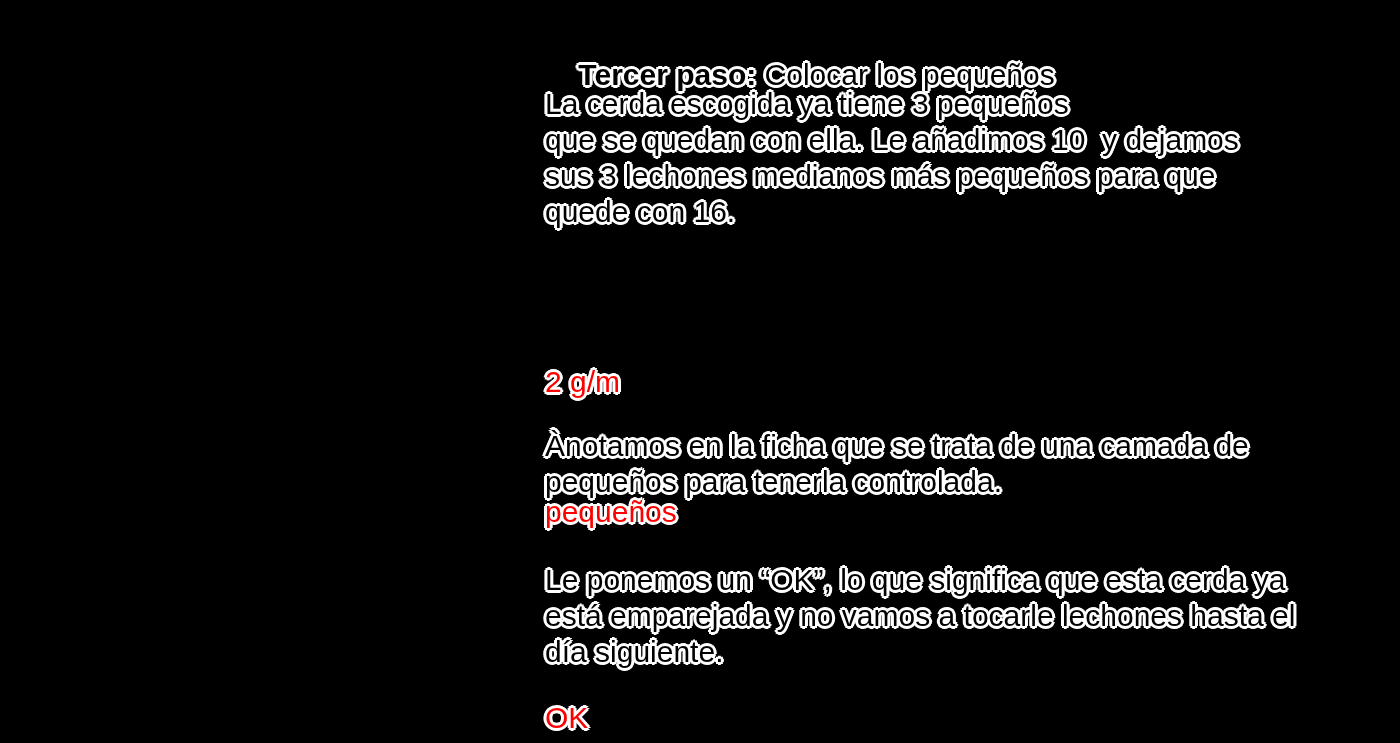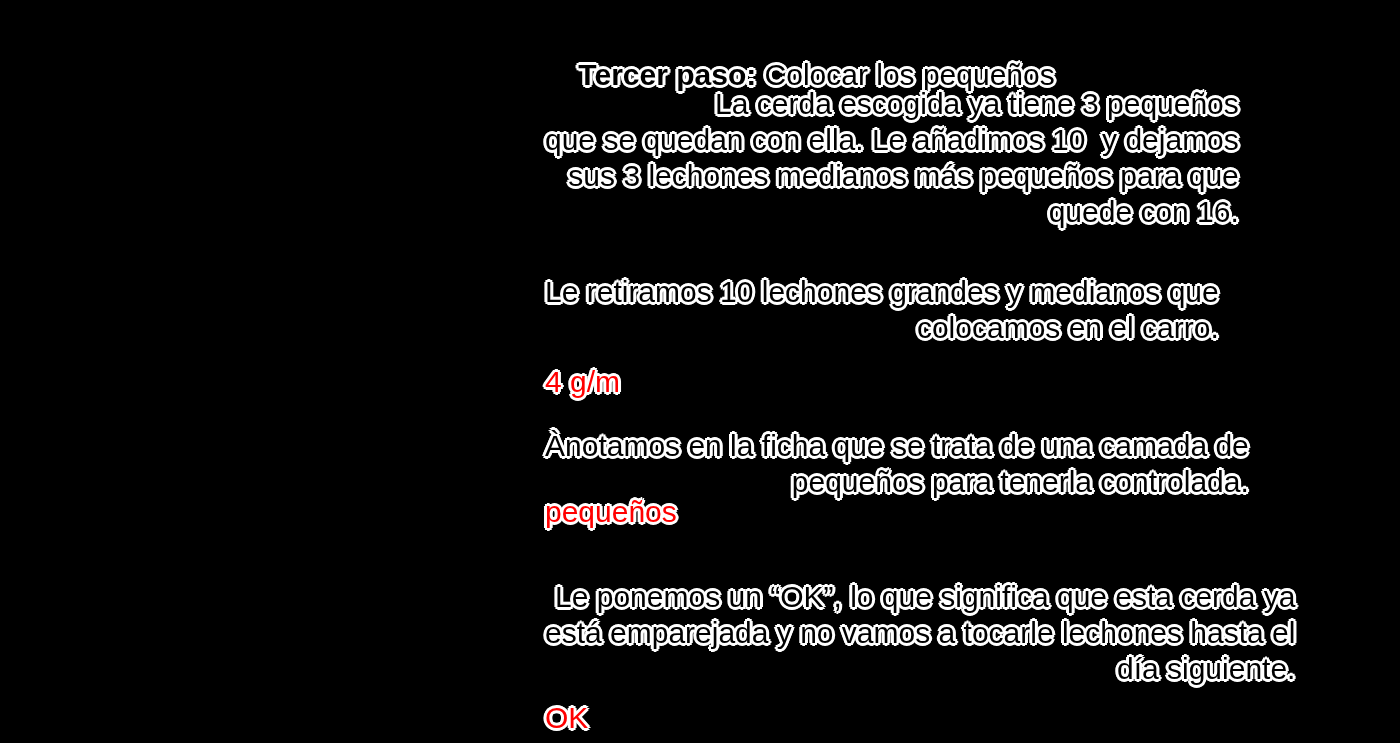--- a/index.html
+++ b/index.html
@@ -7,21 +7,20 @@
     padding: 0;
     background: #000;
   }
   .canvas {
     position: relative;
     width: 1400px;
     height: 743px;
     overflow: hidden;
     background: var(--background, #000000);
     font-family: "Liberation Sans", "DejaVu Sans", sans-serif;
-    text-align: right;
   }
   .txt {
     position: absolute;
     left: 545px;
     font-size: 30px;
     line-height: 36px;
     white-space: pre-wrap;
     color: var(--text, #000000);
     
     text-shadow:
@@ -52,29 +51,27 @@
 
   <div class="txt" style="top:21px">
     <span class="title-bold">Tercer paso:</span><span> Colocar los pequeños</span>
   </div>
 
   <div class="txt" style="top:86px">La cerda escogida ya tiene 3 pequeños
 que se quedan con ella. Le añadimos 10  y dejamos
 sus 3 lechones medianos más pequeños para que
 quede con 16.</div>
 
-  <div class="txt" style="top:274px">Le retiramos 10 lechones grandes y medianos que
-colocamos en el carro.</div>
 
-  <div class="txt red" style="top:364px">4 g/m</div>
+  <div class="txt red" style="top:364px">2 g/m</div>
 
   <div class="txt" style="top:428px">Ànotamos en la ficha que se trata de una camada de
 pequeños para tenerla controlada.</div>
 
   <div class="txt red" style="top:494px">pequeños</div>
 
-  <div class="txt" style="top:579px">Le ponemos un “OK”, lo que significa que esta cerda ya
+  <div class="txt" style="top:562px">Le ponemos un “OK”, lo que significa que esta cerda ya
 está emparejada y no vamos a tocarle lechones hasta el
 día siguiente.</div>
 
   <div class="txt red" style="top:700px">OK</div>
 
 </div>
 
 </body></html>

